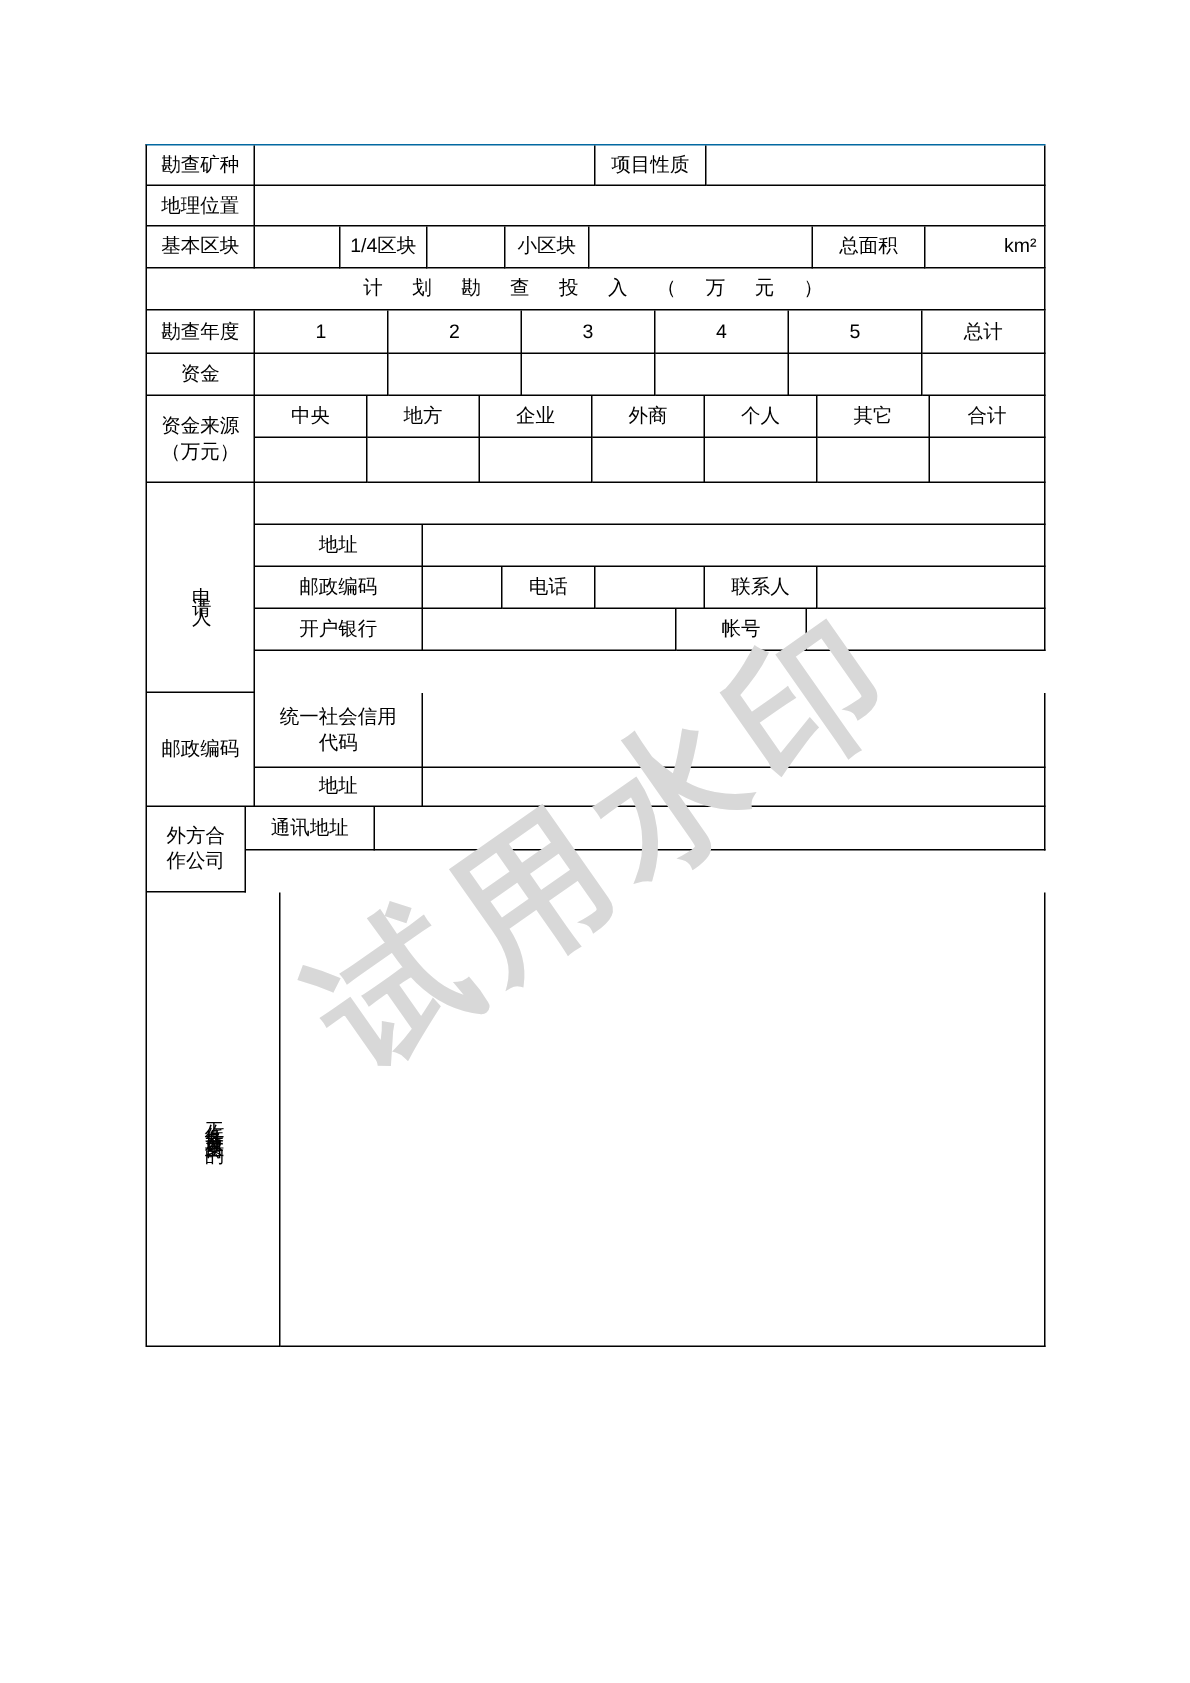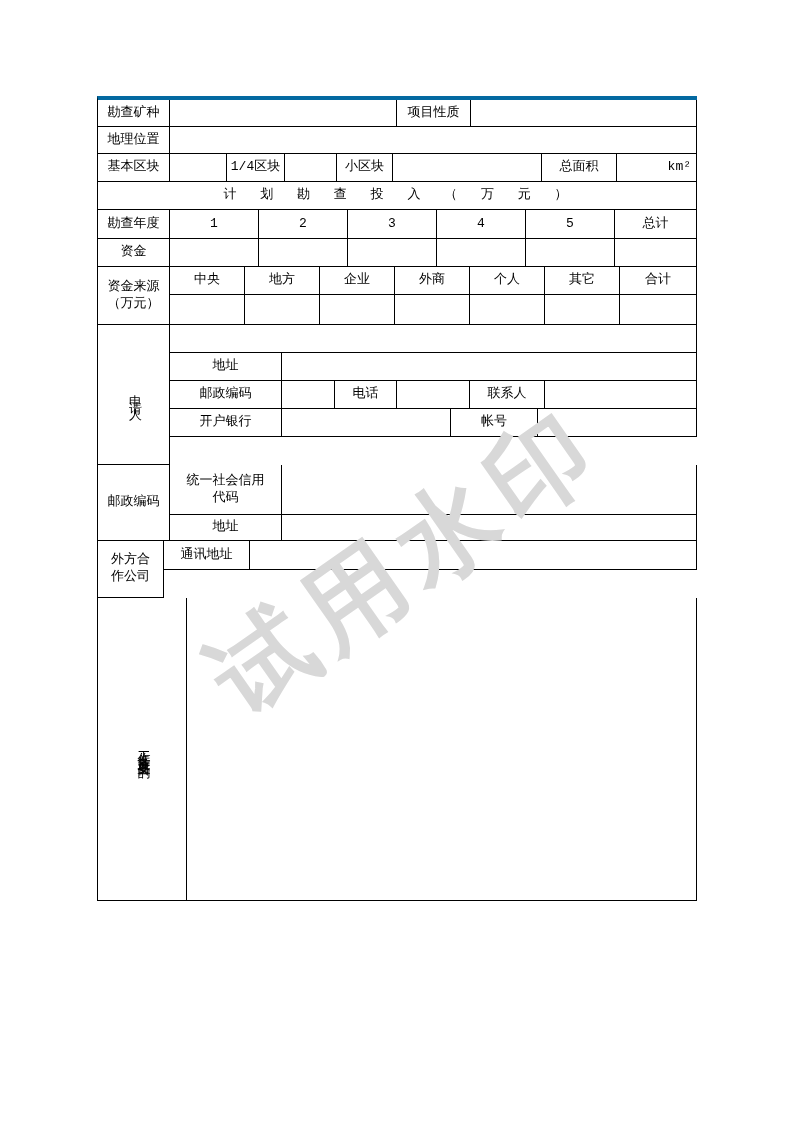--- a/index.html
+++ b/index.html
@@ -1,19 +1,19 @@
 <!DOCTYPE html>
 <html><head>
 <meta charset="utf-8">
 <style>
   html,body{margin:0;padding:0;background:#ffffff;}
   .page{position:relative;width:793px;height:1122px;background:#ffffff;overflow:hidden;
         font-family:"Liberation Sans","DejaVu Sans",sans-serif;color:#000;font-size:13px;}
   .tbl{position:absolute;left:97px;top:96px;width:599px;
-       border-top:4px solid #0369a1;border-left:1px solid #000;font-family:Liberation Mono, monospace;}
+       border-top:1px solid #0369a1;border-left:1px solid #000;}
   .row{display:flex;align-items:stretch;}
   .cell{display:flex;align-items:center;justify-content:center;flex-shrink:0;
         border-right:1px solid #000;border-bottom:1px solid #000;box-sizing:border-box;
         text-align:center;line-height:1.3;padding:0 2px;overflow:hidden;}
   .fill{flex:1 1 0;width:auto;min-width:0;}
   .left{justify-content:flex-start;text-align:left;padding-left:7px;}
   .right{justify-content:flex-end;text-align:right;padding-right:5px;}
   .col{flex:1 1 0;min-width:0;display:flex;flex-direction:column;}
   .vtext{writing-mode:vertical-rl;text-orientation:upright;letter-spacing:7px;}
   .vtext-long{writing-mode:vertical-rl;text-orientation:upright;letter-spacing:2px;}

